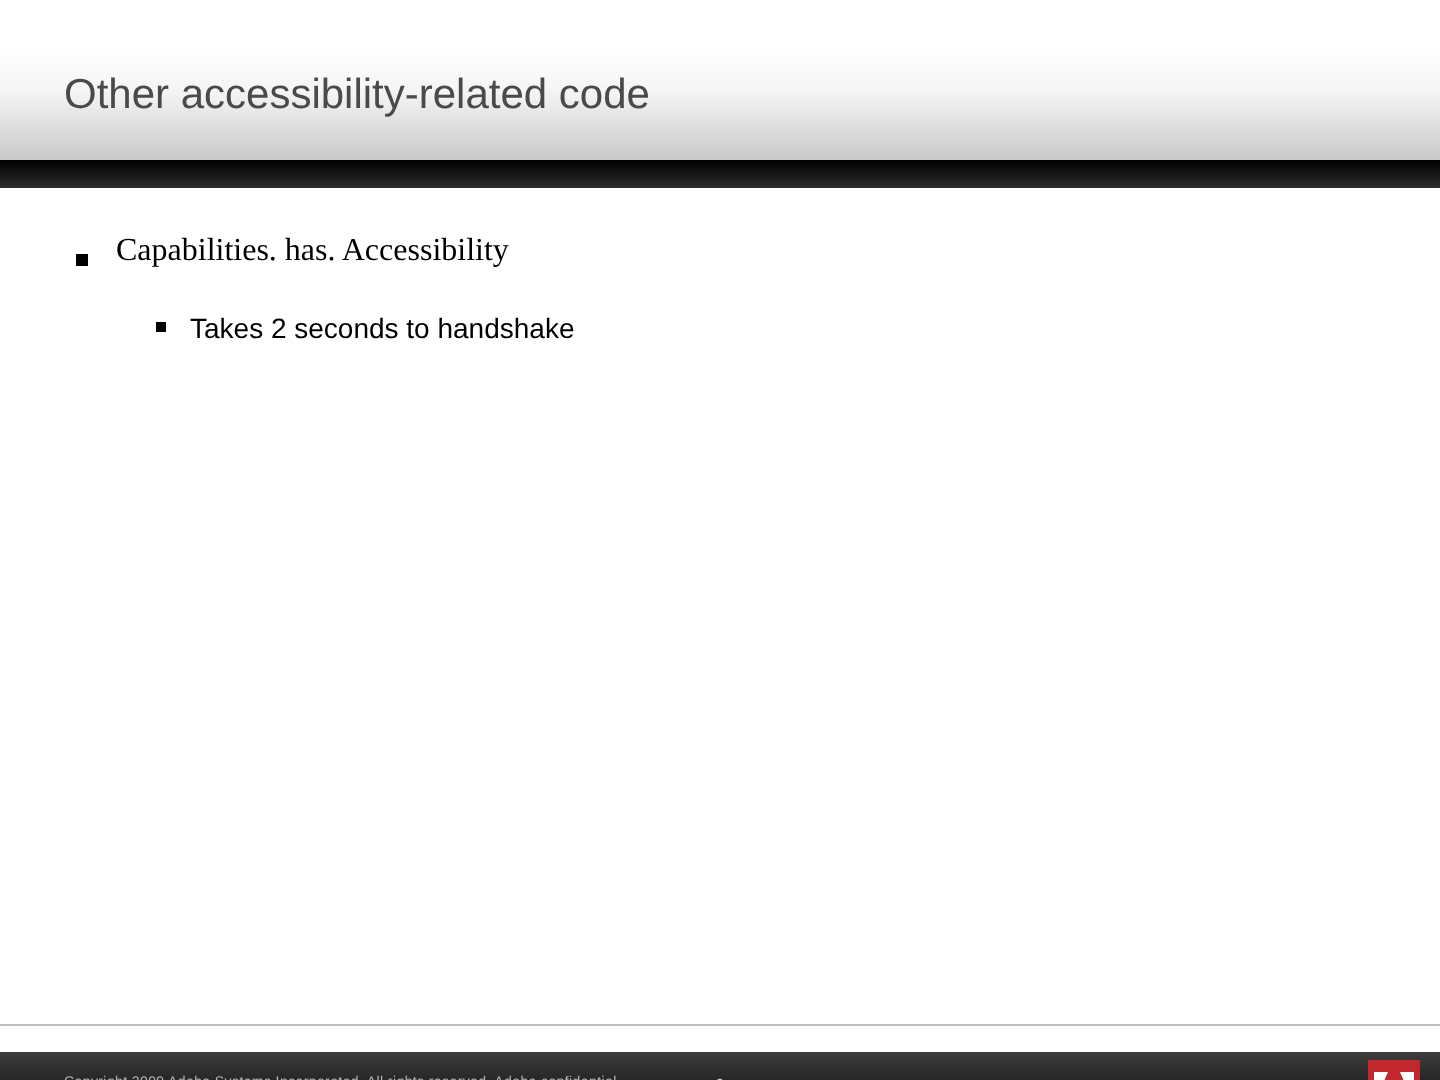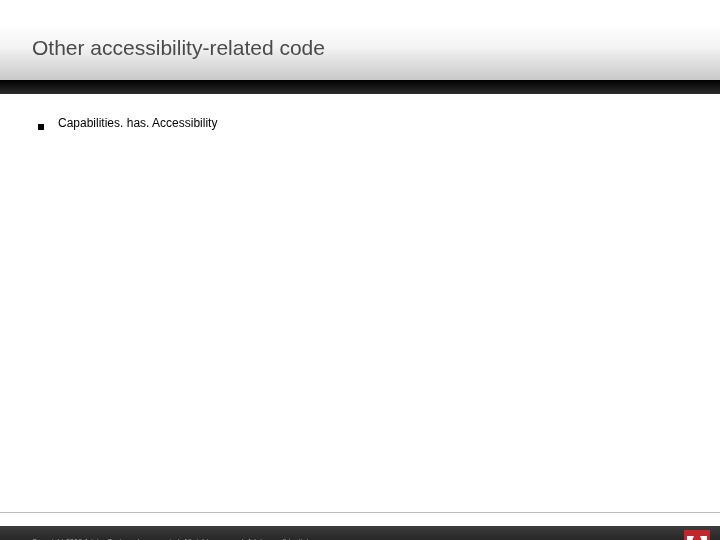--- a/index.html
+++ b/index.html
@@ -16,21 +16,21 @@
   .black-band {
     position: absolute; left: 0; top: 56px; width: 720px; height: 14px;
     background: linear-gradient(to bottom, #000000 0%, #1a1a1a 60%, #2e2e2e 100%);
   }
   .content {
     position: absolute; left: 38px; top: 92px; width: 640px;
     color: #000;
   }
   .bullet-l1 {
     display: flex; align-items: center; margin-bottom: 18px;
-    font-size: 12px; line-height: 1.3;
+    font-size: 16px; line-height: 1.3; font-family: Liberation Serif, serif;
   }
   .bullet-l1 .sq { width: 6px; height: 6px; background: #000; margin-top: 7px; margin-right: 14px; flex-shrink: 0; }
   .bullet-l2 {
     display: flex; align-items: flex-start; margin-left: 40px; margin-top: 8px;
     font-size: 14px; line-height: 1.3;
   }
   .bullet-l2 .sq { width: 5px; height: 5px; background: #000; margin-top: 6px; margin-right: 12px; flex-shrink: 0; }
   .divider {
     position: absolute; left: 0; top: 488px; width: 720px; height: 1px; background: #bdbdbd;
   }
@@ -60,20 +60,24 @@
   <div class="title-band">
     <div class="title-text">Other accessibility-related code</div>
   </div>
   <div class="black-band"></div>
 
   <div class="content">
     <div class="bullet-l1">
       <span class="sq"></span>
       <span>Capabilities. has. Accessibility</span>
     </div>
+    <div class="bullet-l2">
+      <span class="sq"></span>
+      <span>Takes 2 seconds to handshake</span>
+    </div>
   </div>
 
   <div class="divider"></div>
 
   <div class="footer-bar">
     <div class="footer-left">Copyright 2009 Adobe Systems Incorporated.  All rights reserved.  Adobe confidential.</div>
     <div class="footer-page">9</div>
     <div class="adobe-logo" title="adobe-logo">
       <svg width="20" height="18" viewBox="0 0 20 18">
         <path d="M 0 0 L 7 0 L 0 16 Z M 13 0 L 20 0 L 20 16 Z M 10 5 L 14 16 L 11 16 L 9.7 12.5 L 7 12.5 Z" fill="#ffffff"></path>

